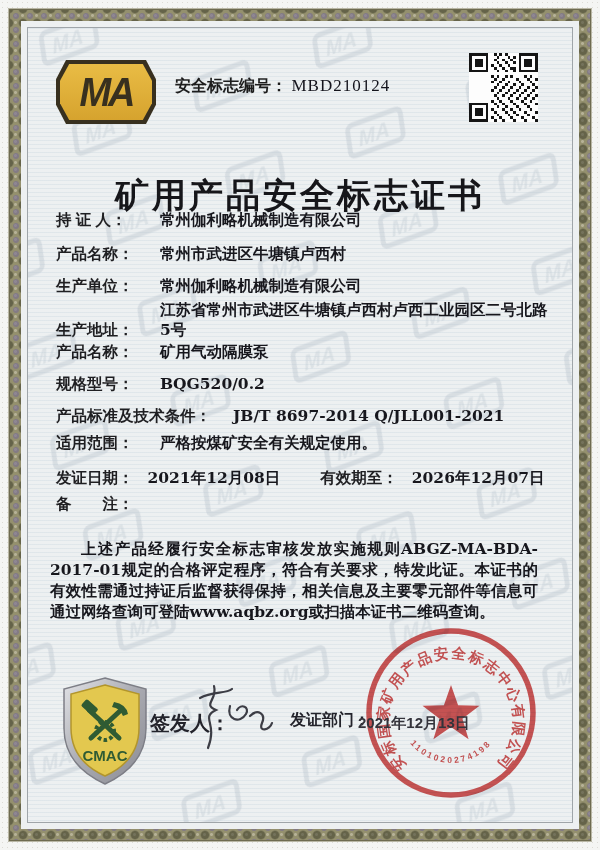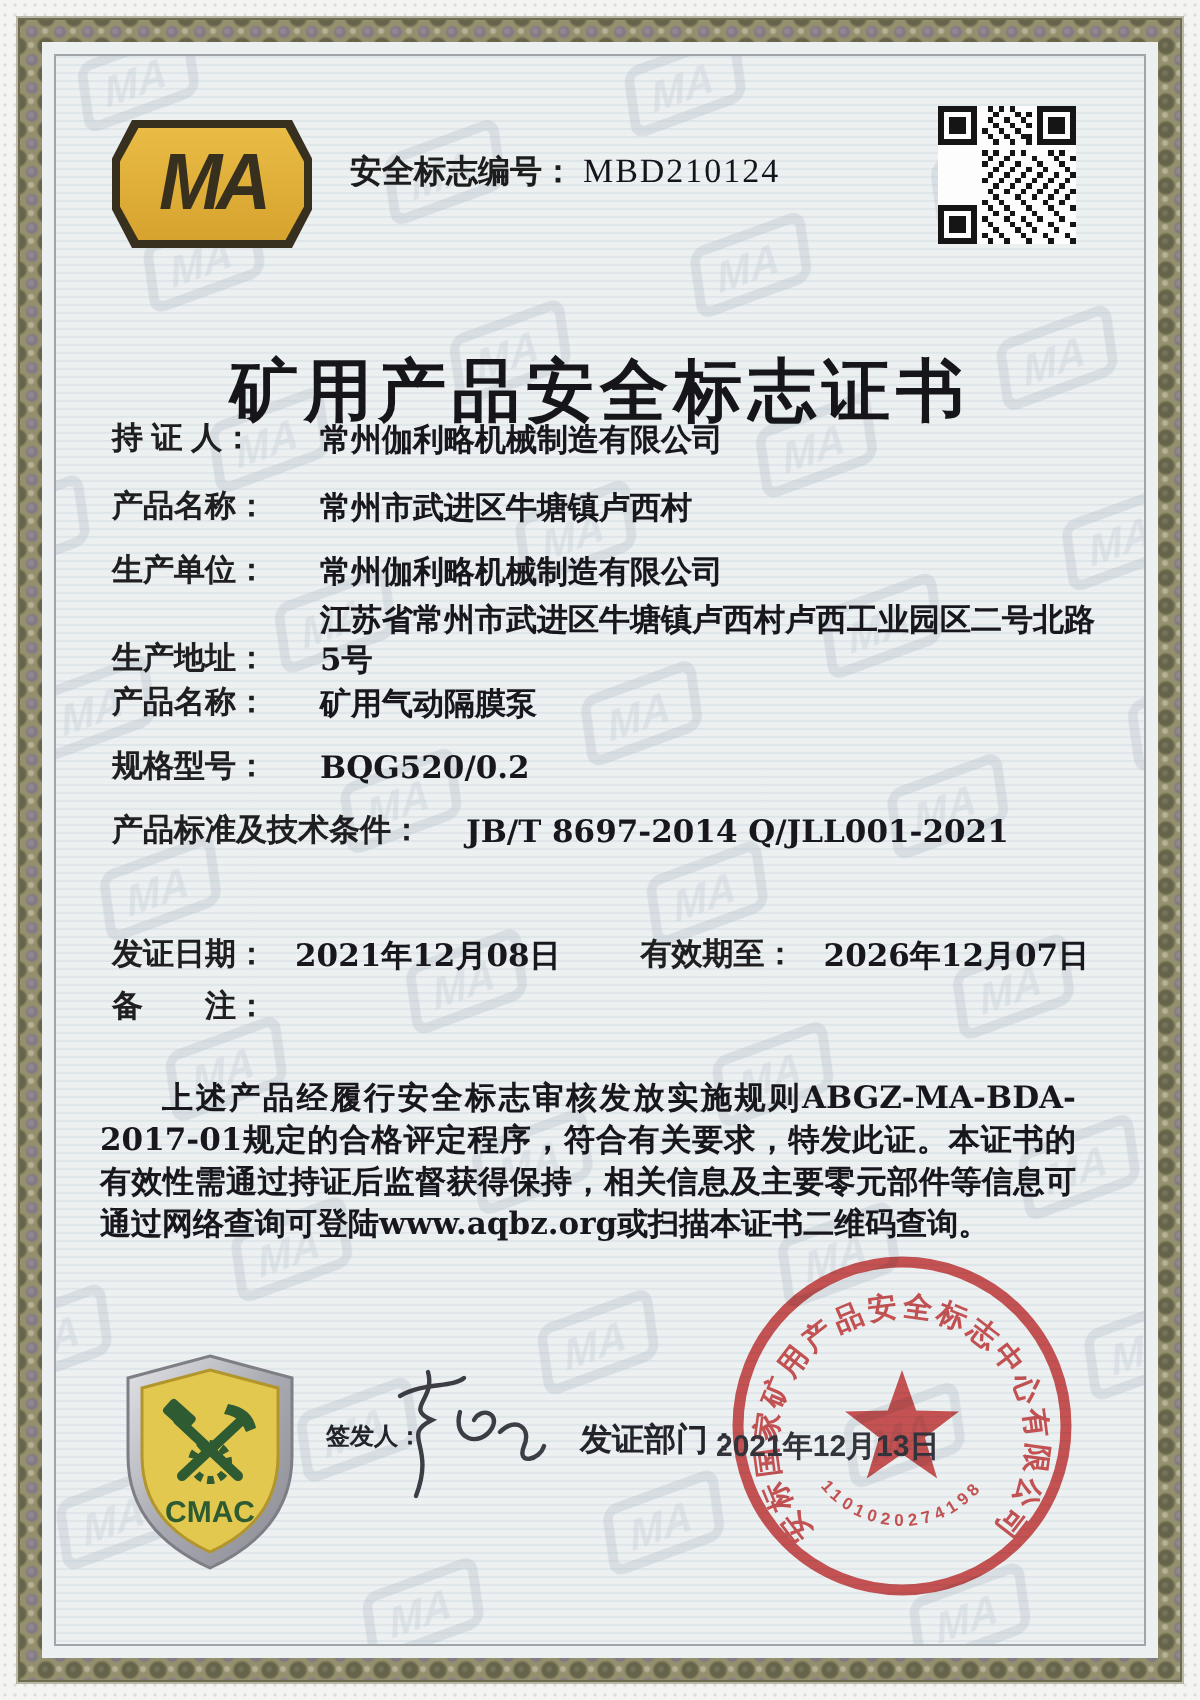--- a/index.html
+++ b/index.html
@@ -76,21 +76,21 @@
 
   .statement {
     position:absolute; left:22px; top:510px; width:488px;
     font-size:15.5px; line-height:21px; font-weight:600;
     font-family:"DejaVu Serif", serif; color:#17171d;
     text-indent:2em; text-align:justify;
   }
 
   
   .badge { position:absolute; left:28px; top:648px; width:98px; height:110px; }
-  .signer { position:absolute; left:122px; top:682px; font-size:12px; font-weight:bold; color:#23232b;margin-left:13px; }
+  .signer { position:absolute; left:122px; top:682px; font-size:20px; font-weight:bold; color:#23232b; }
   .signature { position:absolute; left:164px; top:650px; }
   .issuer { position:absolute; left:262px; top:682px; font-size:16px; font-weight:bold; color:#23232b; }
   .issue-date { position:absolute; left:330px; top:686px; font-size:15px; font-weight:bold; color:#33333b; z-index:3; }
   .stamp { position:absolute; left:335px; top:597px; width:176px; height:176px; z-index:2; opacity:.9; mix-blend-mode:multiply; }
 </style>
 </head>
 <body>
 
 <div class="sheet">
   <div class="frame"></div>
@@ -157,20 +157,24 @@
       <span class="val">矿用气动隔膜泵</span>
     </div>
     <div class="row r5">
       <span class="lbl">规格型号：</span>
       <span class="val">BQG520/0.2</span>
     </div>
     <div class="row r6 long">
       <span class="lbl">产品标准及技术条件：</span>
       <span class="val">JB/T 8697-2014  Q/JLL001-2021</span>
     </div>
+    <div class="row r7">
+      <span class="lbl">适用范围：</span>
+      <span class="val">严格按煤矿安全有关规定使用。</span>
+    </div>
 
     <div class="row dates">
       <span class="pair">
         <span class="lbl2">发证日期：</span>
         <span class="val2">2021年12月08日</span>
       </span>
       <span class="pair p2">
         <span class="lbl2">有效期至：</span>
         <span class="val2">2026年12月07日</span>
       </span>

